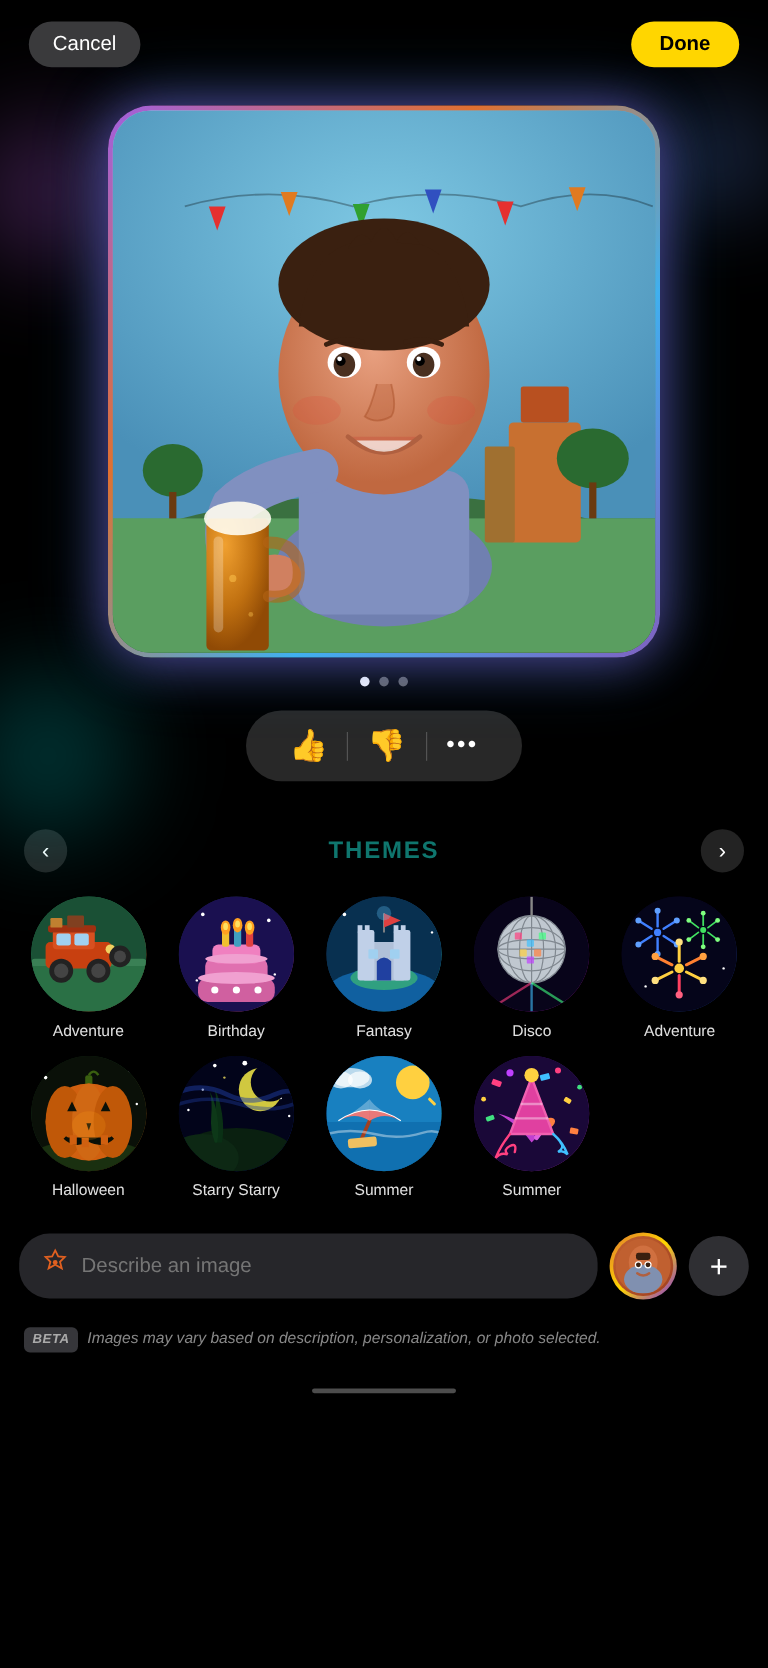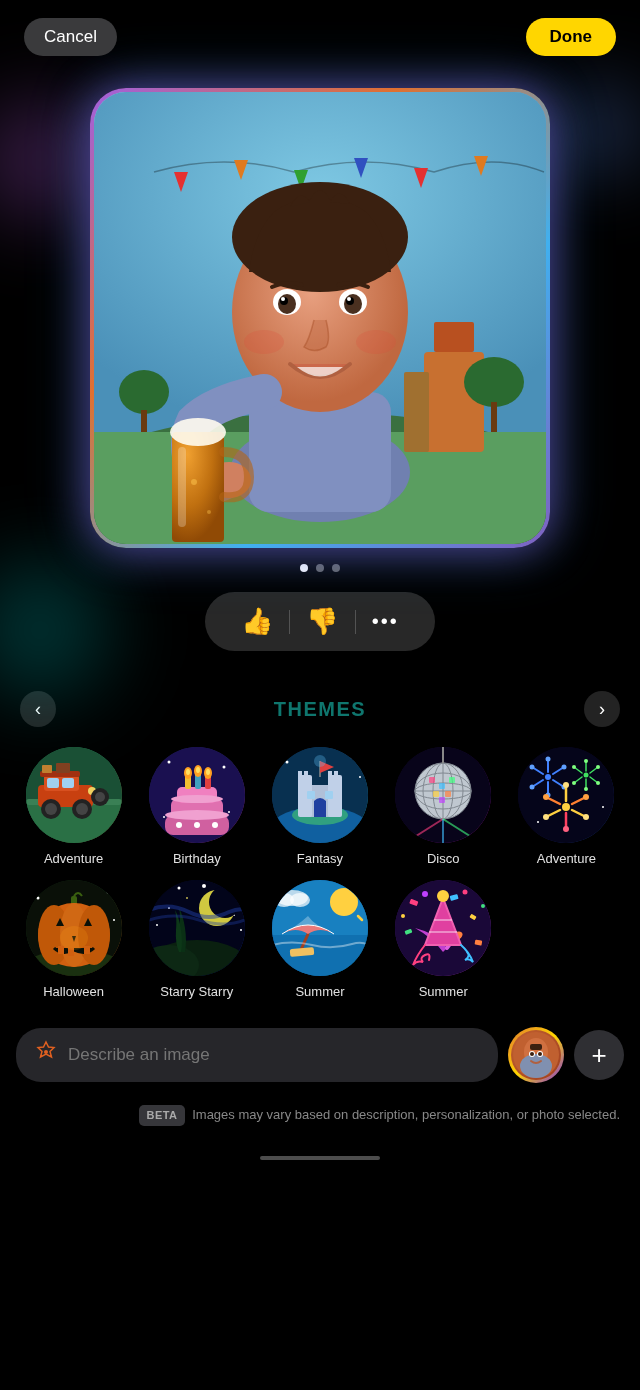--- a/index.html
+++ b/index.html
@@ -285,25 +285,26 @@
       font-size: 26px;
       cursor: pointer;
       display: flex;
       align-items: center;
       justify-content: center;
       flex-shrink: 0;
     }
 
     
     .beta-notice {
-      text-align: right;
+      text-align: left;
       padding: 10px 20px 20px;
       font-size: 13px;
       color: #888;
       line-height: 1.5;
+      font-style: italic;
     }
 
     .beta-badge {
       display: inline-block;
       background: rgba(60,60,64,0.9);
       color: #aaa;
       font-size: 11px;
       font-weight: 700;
       padding: 2px 7px;
       border-radius: 5px;

